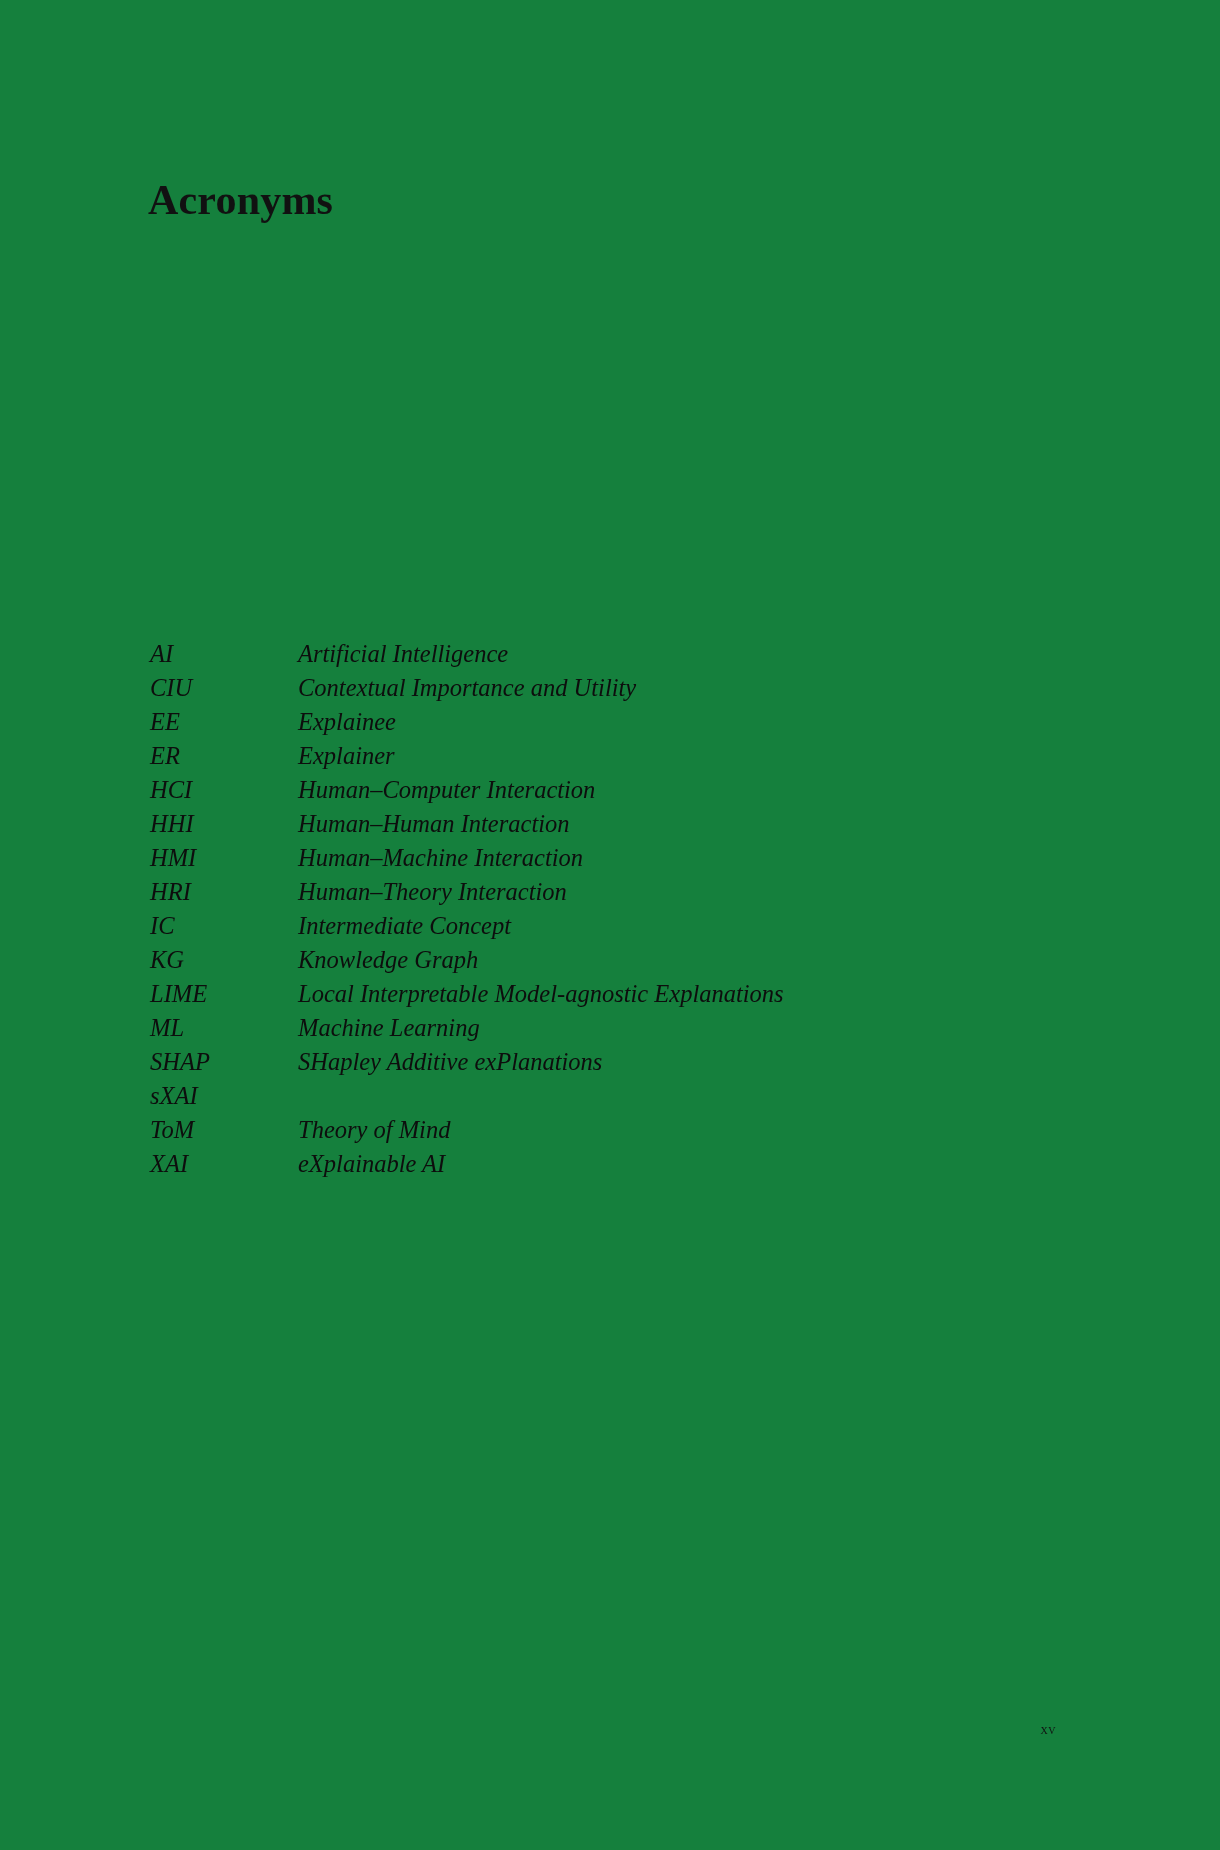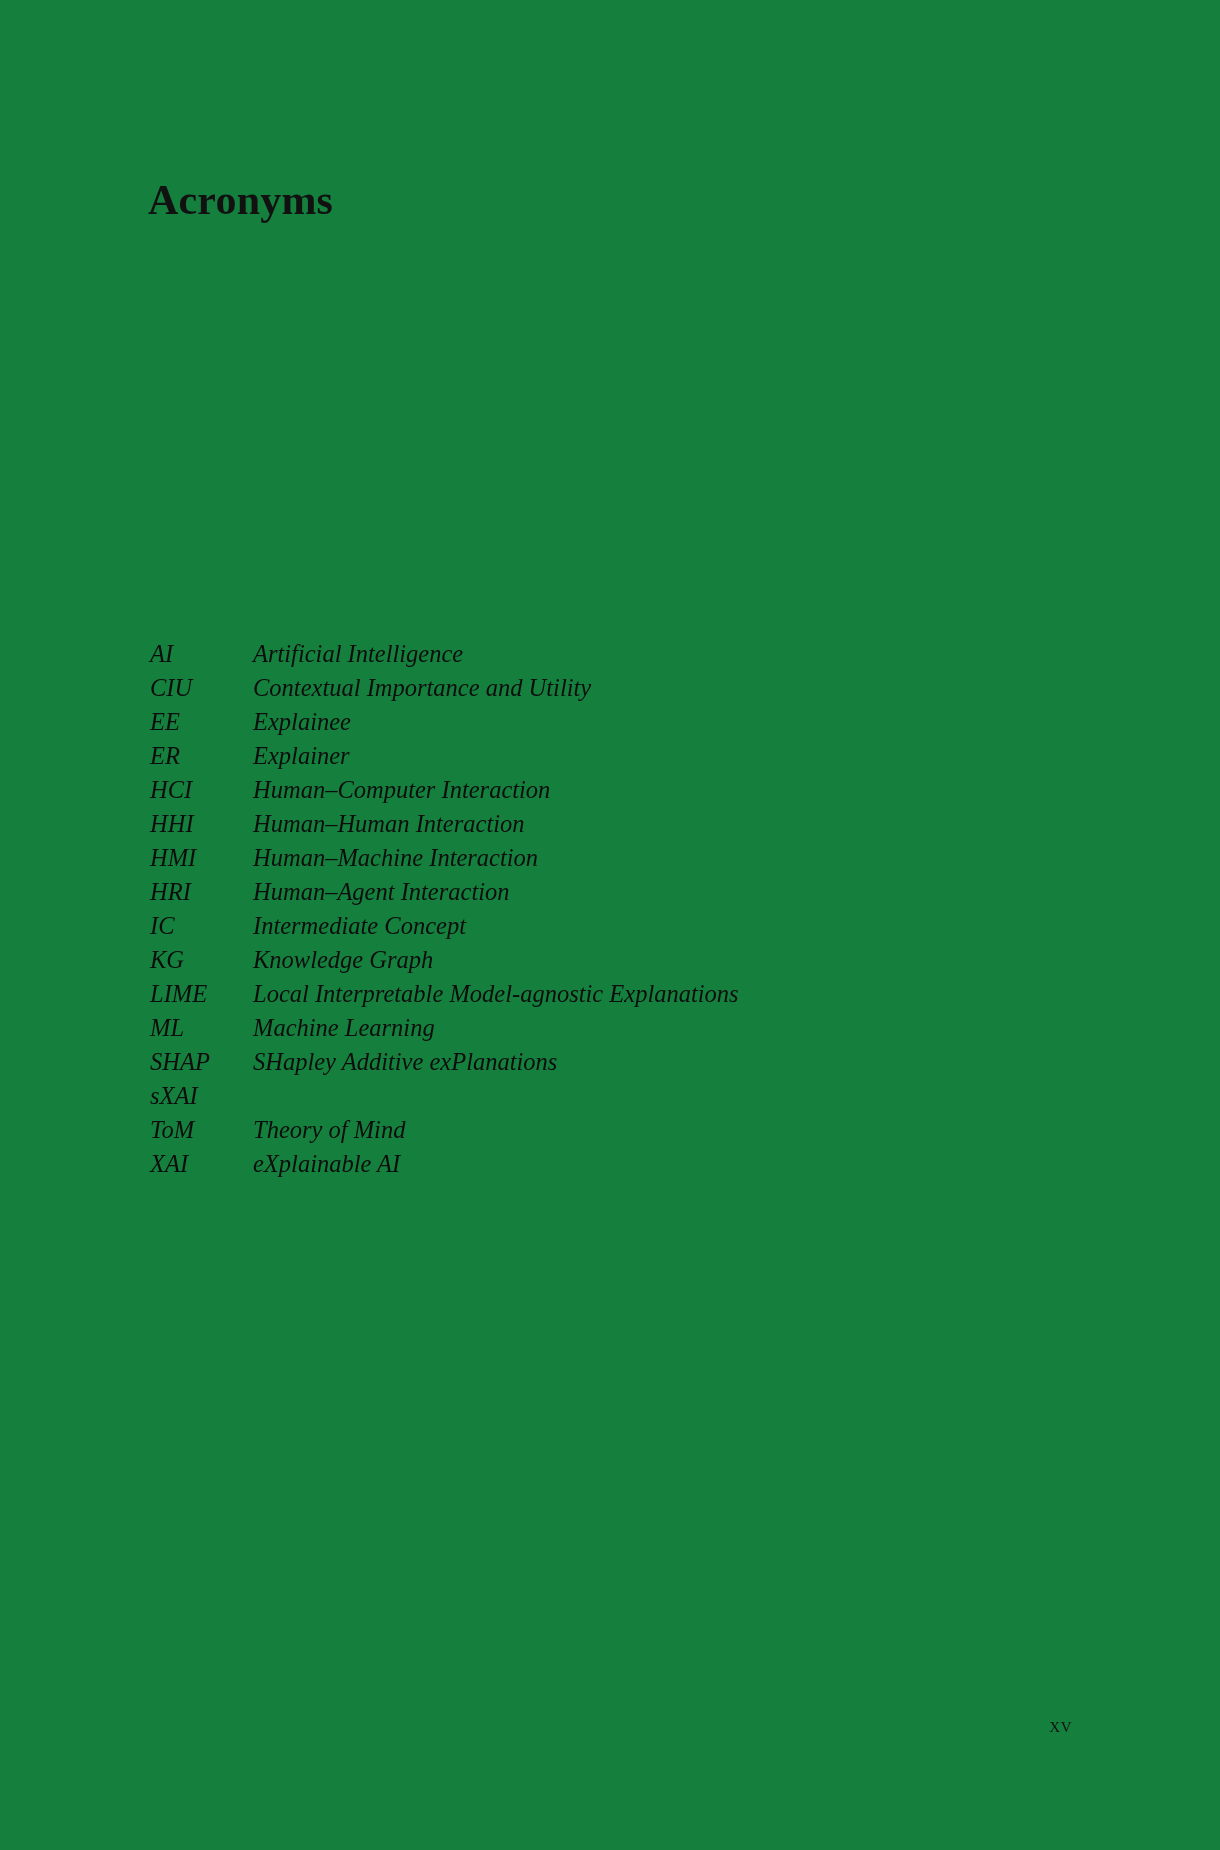--- a/index.html
+++ b/index.html
@@ -46,26 +46,27 @@
     font-style: italic;
   }
   .acronym-term {
     width: 103px;
     flex: 0 0 103px;
     white-space: nowrap;
   }
   .acronym-def {
     flex: 1 1 auto;
     white-space: nowrap;
+    margin-left: 45px;
   }
   .page-number {
     position: absolute;
-    right: 148px;
+    right: 164px;
     bottom: 112px;
-    font-size: 22px;
+    font-size: 14px;
     font-variant: small-caps;
     letter-spacing: 0.5px;
     color: #111111;
     margin-top: 36px;
   }
 </style>
 </head>
 <body>
 
 <div class="page">
@@ -96,21 +97,21 @@
       <div class="acronym-row">
         <span class="acronym-term">HHI</span>
         <span class="acronym-def">Human–Human Interaction</span>
       </div>
       <div class="acronym-row">
         <span class="acronym-term">HMI</span>
         <span class="acronym-def">Human–Machine Interaction</span>
       </div>
       <div class="acronym-row">
         <span class="acronym-term">HRI</span>
-        <span class="acronym-def">Human–Agent Interaction</span>
+        <span class="acronym-def">Human–Theory Interaction</span>
       </div>
       <div class="acronym-row">
         <span class="acronym-term">IC</span>
         <span class="acronym-def">Intermediate Concept</span>
       </div>
       <div class="acronym-row">
         <span class="acronym-term">KG</span>
         <span class="acronym-def">Knowledge Graph</span>
       </div>
       <div class="acronym-row">

